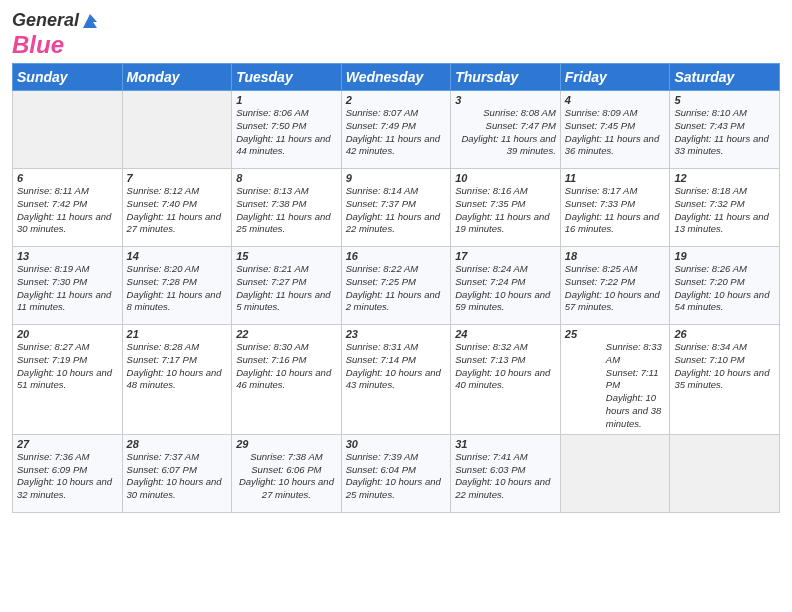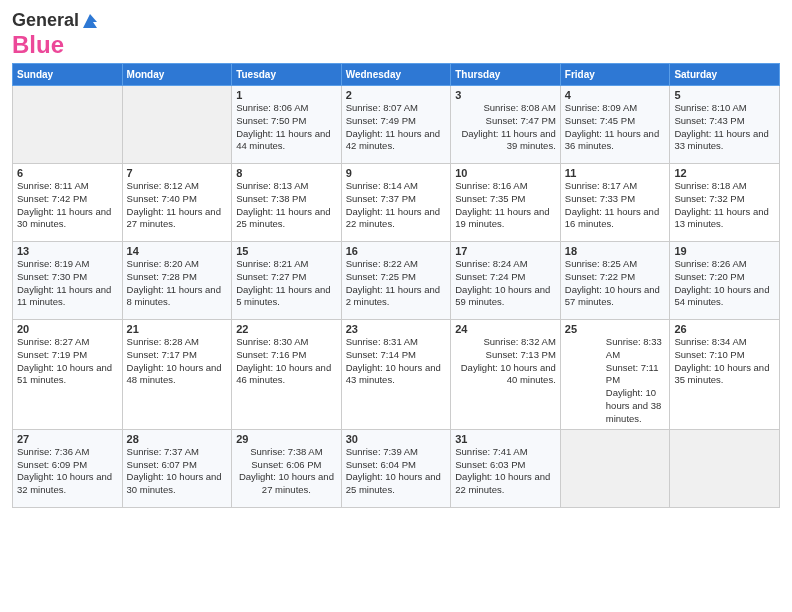--- a/index.html
+++ b/index.html
@@ -6,20 +6,21 @@
     body {
       font-family: Arial, sans-serif;
       background: #fff;
       width: 792px;
       height: 612px;
       overflow: hidden;
     }
     .container {
       width: 792px;
       padding: 10px 12px 8px 12px;
+      font-style: italic;
     }
     .header-row {
       display: flex;
       justify-content: space-between;
       align-items: flex-start;
       margin-bottom: 4px;
     }
     .logo {
       display: flex;
       flex-direction: column;
@@ -58,21 +59,21 @@
       color: #555;
     }
     table {
       width: 100%;
       border-collapse: collapse;
       table-layout: fixed;
     }
     thead tr th {
       background-color: #2e78d4;
       color: #fff;
-      font-size: 10px;
+      font-size: 14px;
       font-weight: bold;
       padding: 5px 4px;
       text-align: left;
       border: 1px solid #5a9ee8;
     }
     tbody tr td {
       border: 1px solid #ccc;
       vertical-align: top;
       padding: 3px 4px;
       font-size: 9.5px;
@@ -274,21 +275,21 @@
 Daylight: 10 hours and 46 minutes.</div>
           </td>
           <td>
             <span class="day-num">23</span>
             <div class="day-info" style="white-space: pre-line;">Sunrise: 8:31 AM
 Sunset: 7:14 PM
 Daylight: 10 hours and 43 minutes.</div>
           </td>
           <td>
             <span class="day-num">24</span>
-            <div class="day-info" style="white-space: pre-line; text-align: right;">Sunrise: 8:32 AM
+            <div class="day-info" style="white-space: pre-line;">Sunrise: 8:32 AM
 Sunset: 7:13 PM
 Daylight: 10 hours and 40 minutes.</div>
           </td>
           <td>
             <span class="day-num">25</span>
             <div class="day-info" style="white-space: pre-line; margin-left: 41px;">Sunrise: 8:33 AM
 Sunset: 7:11 PM
 Daylight: 10 hours and 38 minutes.</div>
           </td>
           <td>

